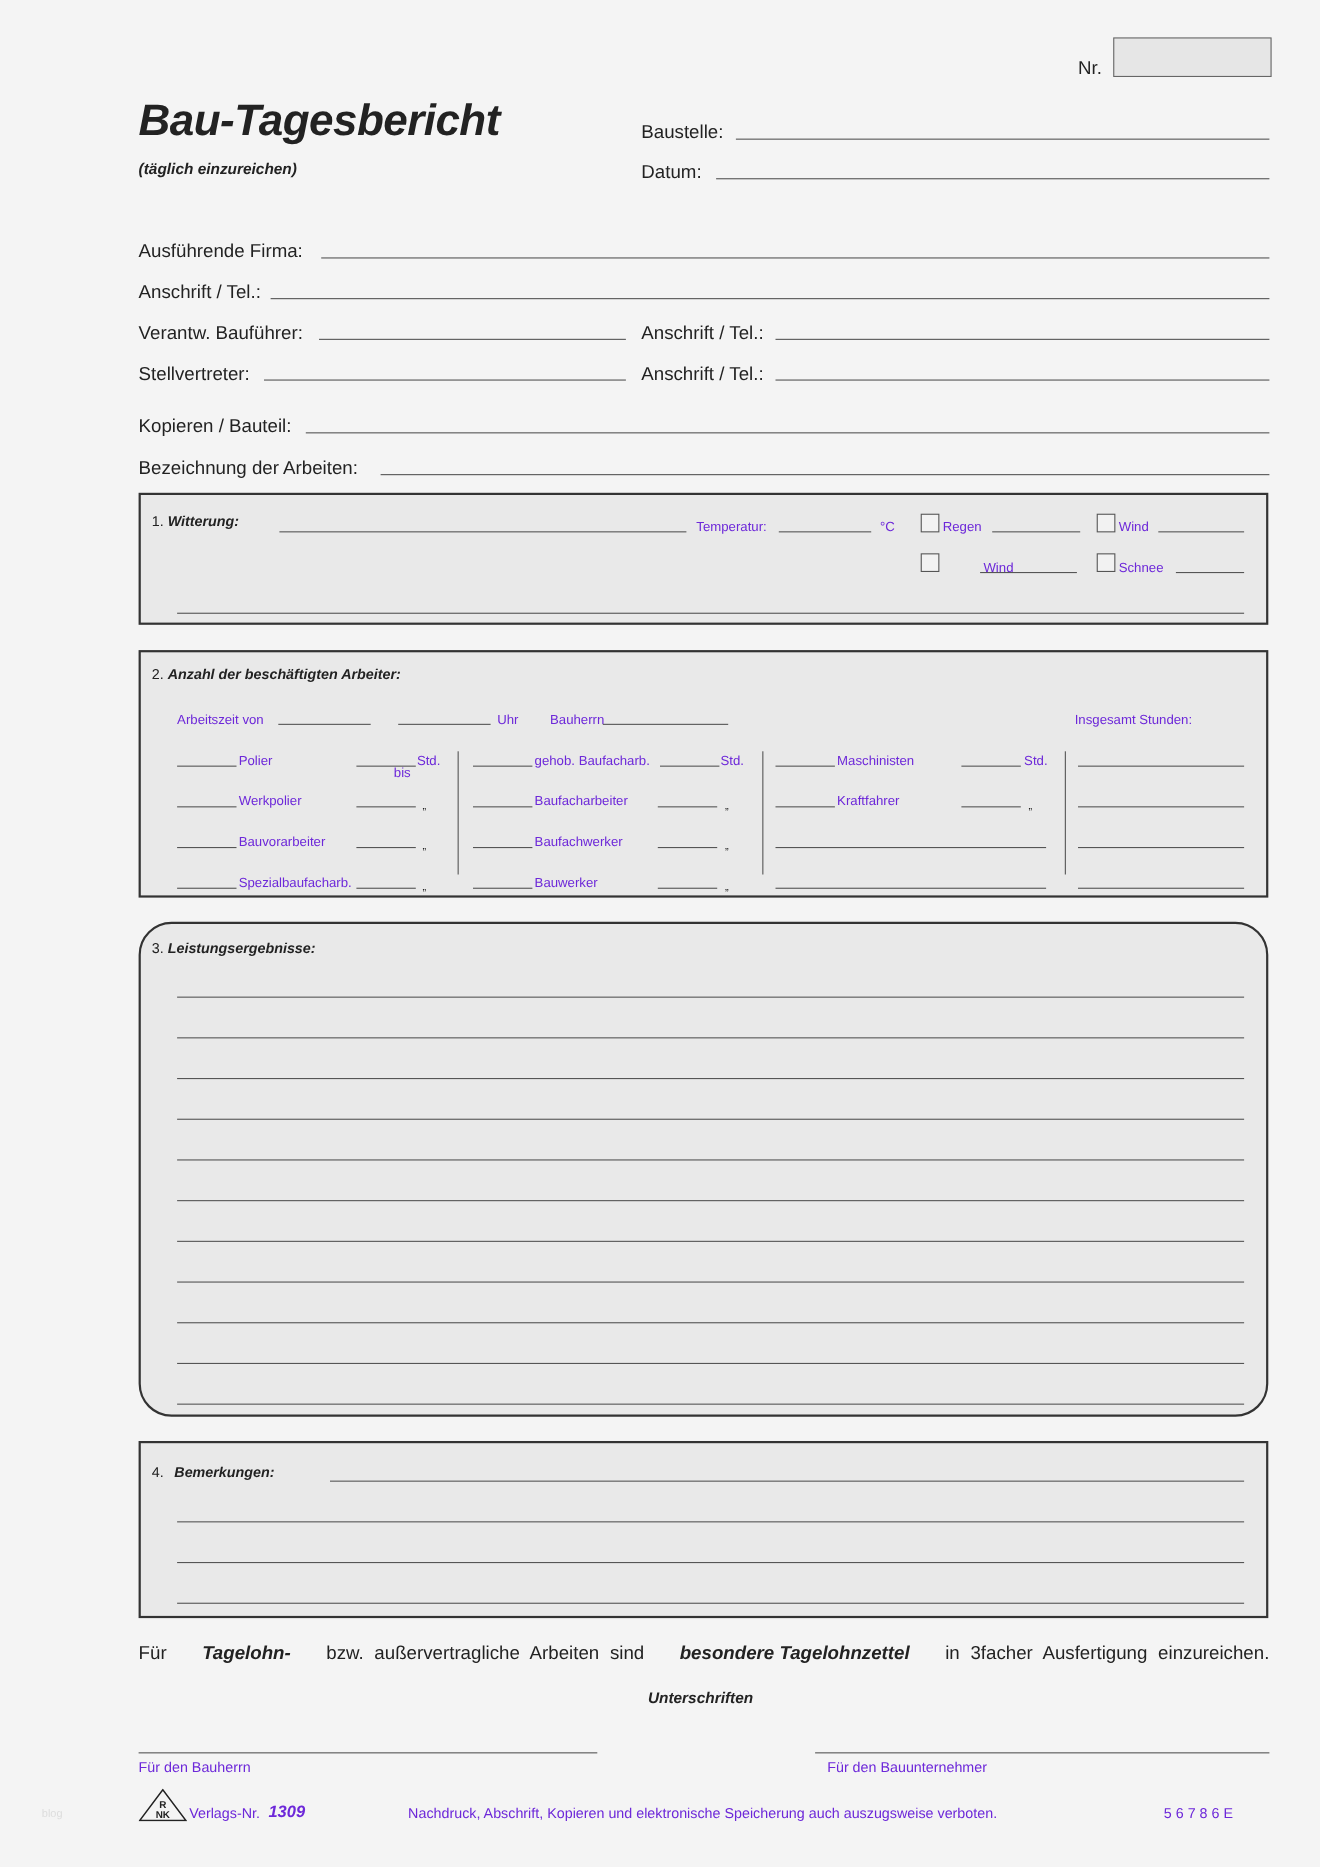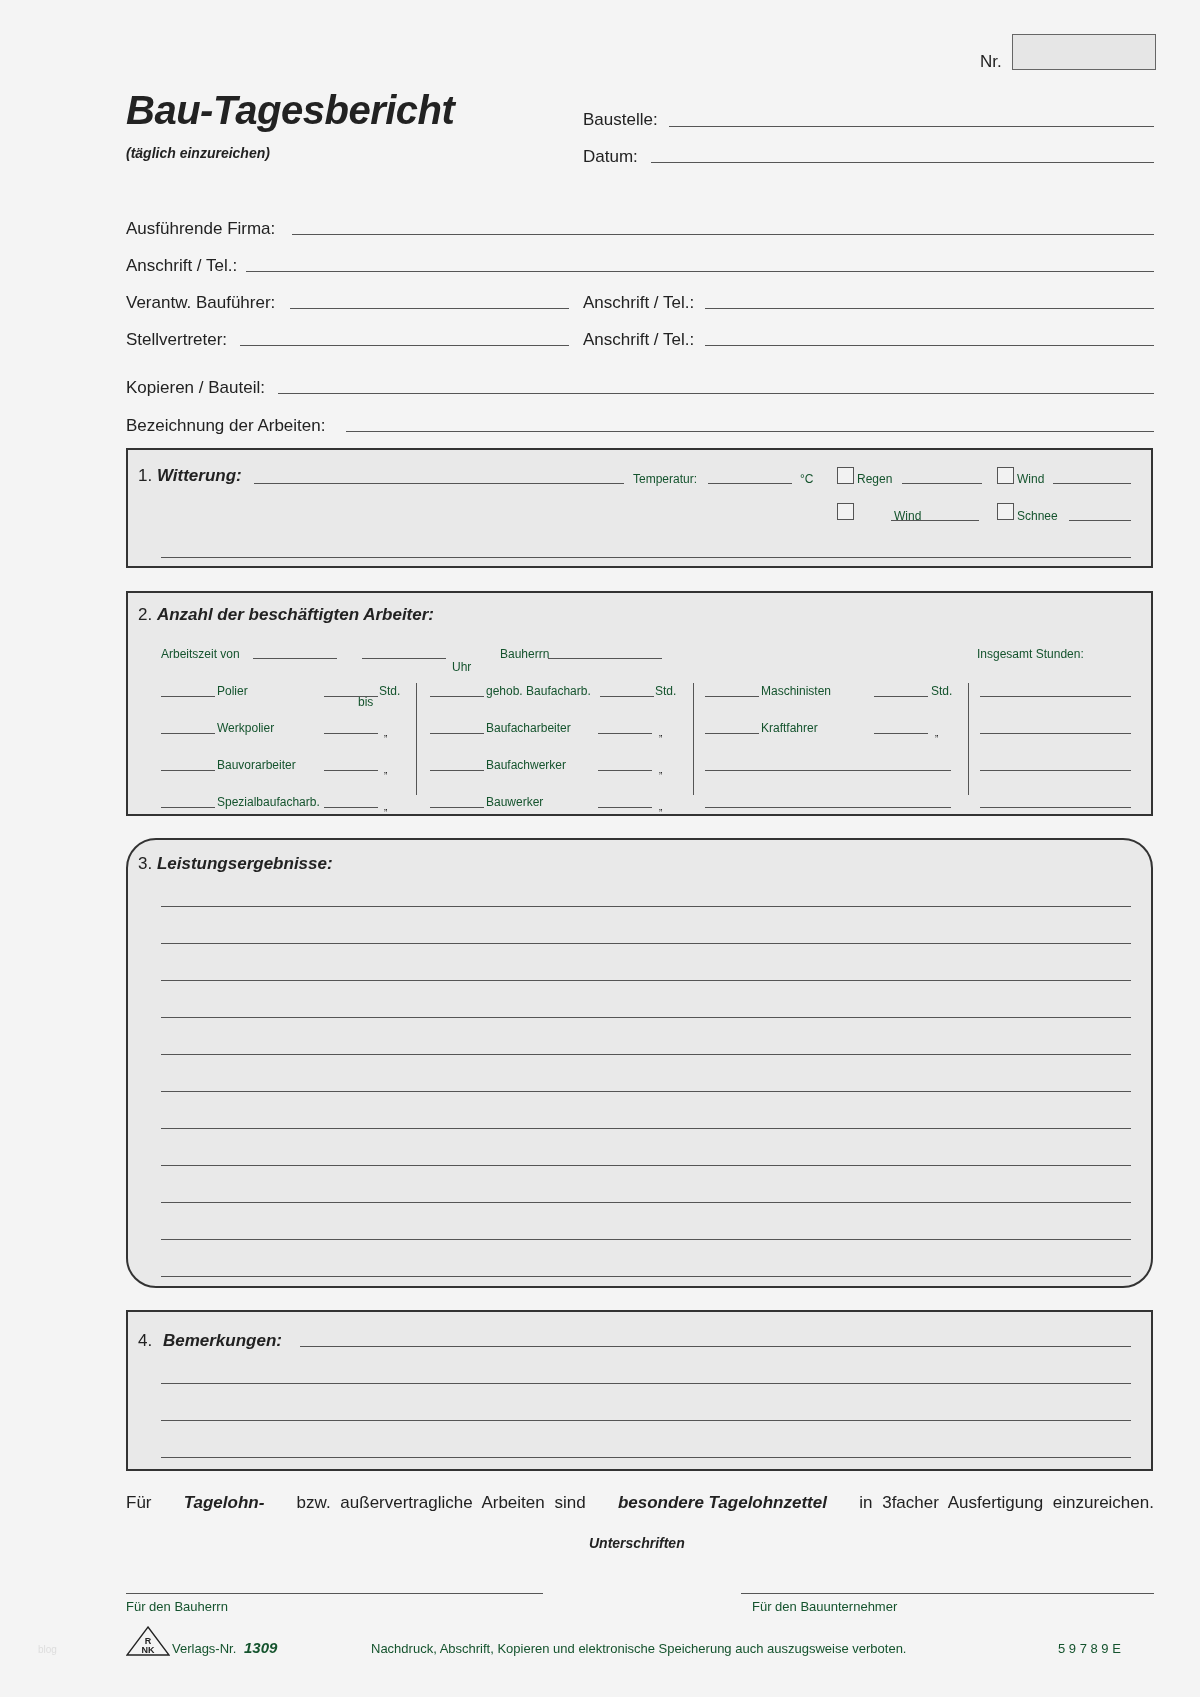--- a/index.html
+++ b/index.html
@@ -7,26 +7,26 @@
     width: 1200px; height: 1697px;
     background: #f4f4f4;
     font-family: "Liberation Sans", sans-serif;
     color: #222;
     position: relative;
     overflow: hidden;
   }
   .abs { position: absolute; }
   .line { position: absolute; height: 0; border-top: 1.5px solid #555; }
   .lbl { position: absolute; font-size: 17px; color: #222; white-space: nowrap; }
-  .sm { position: absolute; font-size: 12px; color: #14532d; white-space: nowrap; }
+  .sm { position: absolute; font-size: 12px; color: #6d28d9; white-space: nowrap; }
   .box {
     position: absolute; left: 126px; width: 1027px;
     background: #e9e9e9; border: 2px solid #333; box-sizing: border-box;
   }
-  .sec-title { position: absolute; font-size: 17px; white-space: nowrap; }
+  .sec-title { position: absolute; font-size: 13px; white-space: nowrap; }
   .sec-title b { font-style: italic; font-weight: bold; }
   .cb { position: absolute; width: 15px; height: 15px; border: 1px solid #555; background: #f2f2f2; }
   .vsep { position: absolute; width: 0; border-left: 1px solid #555; }
   .tick { position: absolute; font-size: 10px; }
 </style>
 </head>
 <body>
 
 <span class="lbl" style="left:980px;top:52px;">Nr.</span>
 <div class="abs" style="left:1012px;top:34px;width:142px;height:34px;border:1px solid #666;background:#e6e6e6;"></div>
@@ -92,21 +92,21 @@
 
 <div class="box" style="top:591px;height:225px;">
   <div class="sec-title" style="left:10px;top:12px;">
     <span>2.</span>
     <b>Anzahl der beschäftigten Arbeiter:</b>
   </div>
   <span class="sm" style="left:33px;top:54px;">Arbeitszeit von</span>
   <div class="line" style="left:125px;top:65px;width:84px;"></div>
   <span class="sm" style="left:230px;top:54px;margin-top:48px;">bis</span>
   <div class="line" style="left:234px;top:65px;width:84px;"></div>
-  <span class="sm" style="left:324px;top:67px;">Uhr</span>
+  <span class="sm" style="left:324px;top:54px;">Uhr</span>
   <span class="sm" style="left:372px;top:54px;">Bauherrn</span>
   <div class="line" style="left:420px;top:65px;width:114px;"></div>
   <span class="sm" style="left:849px;top:54px;">Insgesamt Stunden:</span>
 
   <div class="vsep" style="left:288px;top:90px;height:112px;"></div>
   <div class="vsep" style="left:565px;top:90px;height:112px;"></div>
   <div class="vsep" style="left:840px;top:90px;height:112px;"></div>
 
   <div class="line" style="left:33px;top:103px;width:54px;"></div>
   <span class="sm" style="left:89px;top:91px;">Polier</span>
@@ -212,13 +212,13 @@
 
 <span class="sm" style="left:38px;top:1644px;font-size:10px;color:#ddd;">blog</span>
 <svg class="abs" style="left:126px;top:1626px;" width="44" height="30" viewBox="0 0 44 30">
   <polygon points="22,1 43,29 1,29" fill="none" stroke="#222" stroke-width="1.3"></polygon>
   <text x="22" y="18" font-size="9" font-weight="bold" text-anchor="middle" font-family="Liberation Sans, sans-serif" fill="#222">R</text>
   <text x="22" y="27" font-size="9" font-weight="bold" text-anchor="middle" font-family="Liberation Sans, sans-serif" fill="#222">NK</text>
 </svg>
 <span class="sm" style="left:172px;top:1641px;font-size:13px;">Verlags-Nr.</span>
 <span class="sm" style="left:244px;top:1639px;font-size:15px;font-weight:bold;font-style:italic;">1309</span>
 <span class="sm" style="left:371px;top:1641px;font-size:13px;">Nachdruck, Abschrift, Kopieren und elektronische Speicherung auch auszugsweise verboten.</span>
-<span class="sm" style="left:1058px;top:1641px;font-size:13px;">5 9 7 8 9  E</span>
+<span class="sm" style="left:1058px;top:1641px;font-size:13px;">5 6 7 8 6  E</span>
 
 </body></html>

